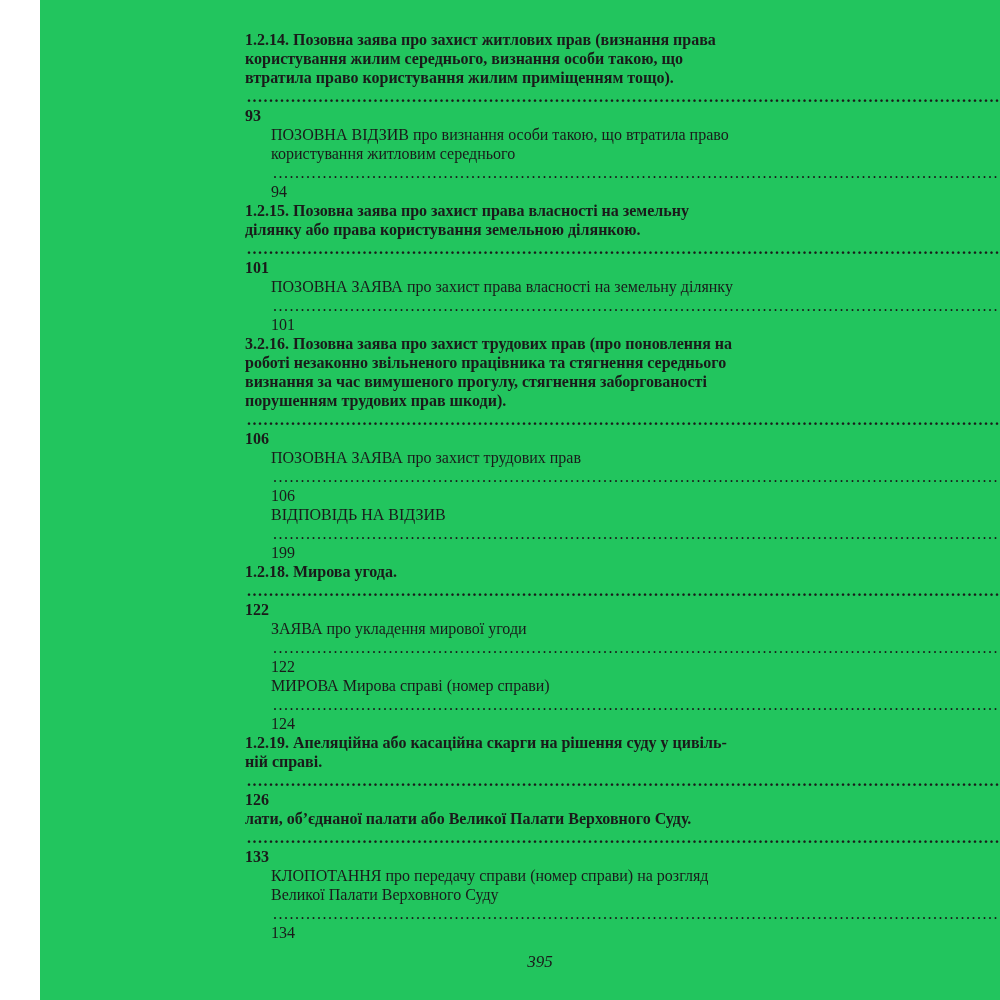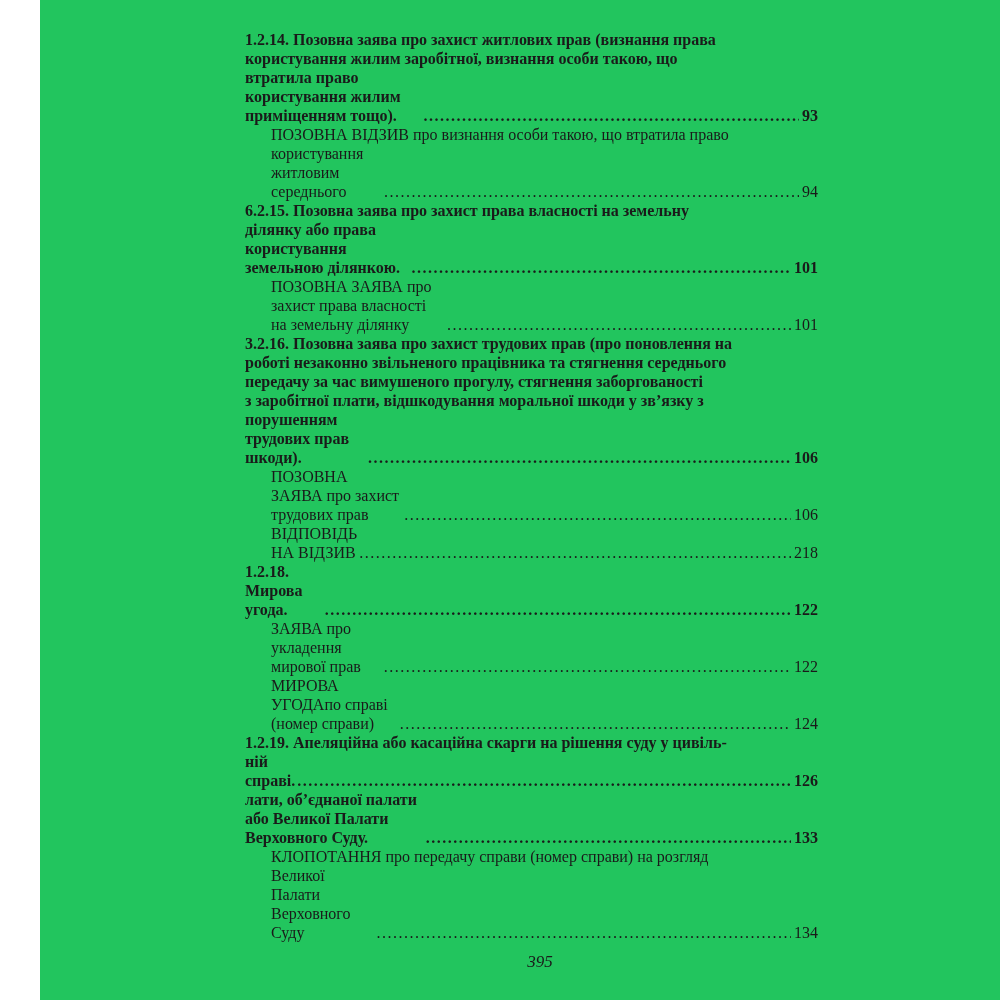--- a/index.html
+++ b/index.html
@@ -26,21 +26,22 @@
     width: 573px;
   }
   .entry {
     font-size: 16px;
     line-height: 19px;
   }
   .entry.main { font-weight: bold; }
   .entry.sub  { font-weight: normal; padding-left: 26px; }
   .line.last {
     display: flex;
-    align-items: flex-end;
+    align-items: flex-start;
+    flex-direction: column;
   }
   .line.last .txt { flex: 0 1 auto; }
   .dots {
     flex: 1 1 auto;
     overflow: hidden;
     white-space: nowrap;
     min-width: 6px;
     margin: 0 3px 0 2px;
     letter-spacing: 1.5px;
   }
@@ -58,92 +59,91 @@
     font-style: italic;
   }
 </style>
 </head>
 <body>
 
 <div class="page">
   <main id="toc">
       <div class="entry main">
         <div class="line">1.2.14. Позовна заява про захист житлових прав (визнання права</div>
-        <div class="line">користування жилим заробітної, визнання особи такою, що</div>
+        <div class="line">користування жилим середнього, визнання особи такою, що</div>
         <div class="line last">
           <span class="txt">втратила право користування жилим приміщенням тощо).</span>
           <span class="dots"></span>
           <span class="pg">93</span>
         </div>
       </div>
       <div class="entry sub">
         <div class="line">ПОЗОВНА ВІДЗИВ про визнання особи такою, що втратила право</div>
         <div class="line last">
           <span class="txt">користування житловим середнього</span>
           <span class="dots"></span>
           <span class="pg">94</span>
         </div>
       </div>
       <div class="entry main">
-        <div class="line">6.2.15. Позовна заява про захист права власності на земельну</div>
+        <div class="line">1.2.15. Позовна заява про захист права власності на земельну</div>
         <div class="line last">
           <span class="txt">ділянку або права користування земельною ділянкою.</span>
           <span class="dots"></span>
           <span class="pg">101</span>
         </div>
       </div>
       <div class="entry sub">
         <div class="line last">
           <span class="txt">ПОЗОВНА ЗАЯВА про захист права власності на земельну ділянку</span>
           <span class="dots"></span>
           <span class="pg">101</span>
         </div>
       </div>
       <div class="entry main">
         <div class="line">3.2.16. Позовна заява про захист трудових прав (про поновлення на</div>
         <div class="line">роботі незаконно звільненого працівника та стягнення середнього</div>
-        <div class="line">передачу за час вимушеного прогулу, стягнення заборгованості</div>
-        <div class="line">з заробітної плати, відшкодування моральної шкоди у зв’язку з</div>
+        <div class="line">визнання за час вимушеного прогулу, стягнення заборгованості</div>
         <div class="line last">
           <span class="txt">порушенням трудових прав шкоди).</span>
           <span class="dots"></span>
           <span class="pg">106</span>
         </div>
       </div>
       <div class="entry sub">
         <div class="line last">
           <span class="txt">ПОЗОВНА ЗАЯВА про захист трудових прав</span>
           <span class="dots"></span>
           <span class="pg">106</span>
         </div>
       </div>
       <div class="entry sub">
         <div class="line last">
           <span class="txt">ВІДПОВІДЬ НА ВІДЗИВ</span>
           <span class="dots"></span>
-          <span class="pg">218</span>
+          <span class="pg">199</span>
         </div>
       </div>
       <div class="entry main">
         <div class="line last">
           <span class="txt">1.2.18. Мирова угода.</span>
           <span class="dots"></span>
           <span class="pg">122</span>
         </div>
       </div>
       <div class="entry sub">
         <div class="line last">
-          <span class="txt">ЗАЯВА про укладення мирової прав</span>
+          <span class="txt">ЗАЯВА про укладення мирової угоди</span>
           <span class="dots"></span>
           <span class="pg">122</span>
         </div>
       </div>
       <div class="entry sub">
         <div class="line last">
-          <span class="txt">МИРОВА УГОДАпо справі (номер справи)</span>
+          <span class="txt">МИРОВА Мирова справі (номер справи)</span>
           <span class="dots"></span>
           <span class="pg">124</span>
         </div>
       </div>
       <div class="entry main">
         <div class="line">1.2.19. Апеляційна або касаційна скарги на рішення суду у цивіль-</div>
         <div class="line last">
           <span class="txt">ній справі.</span>
           <span class="dots"></span>
           <span class="pg">126</span>

